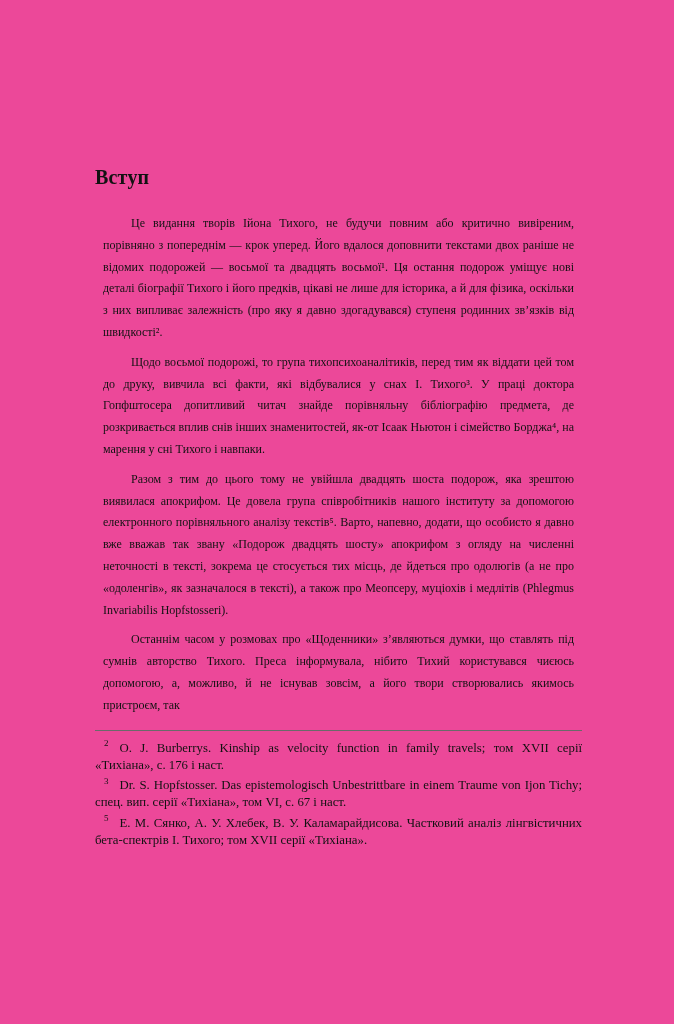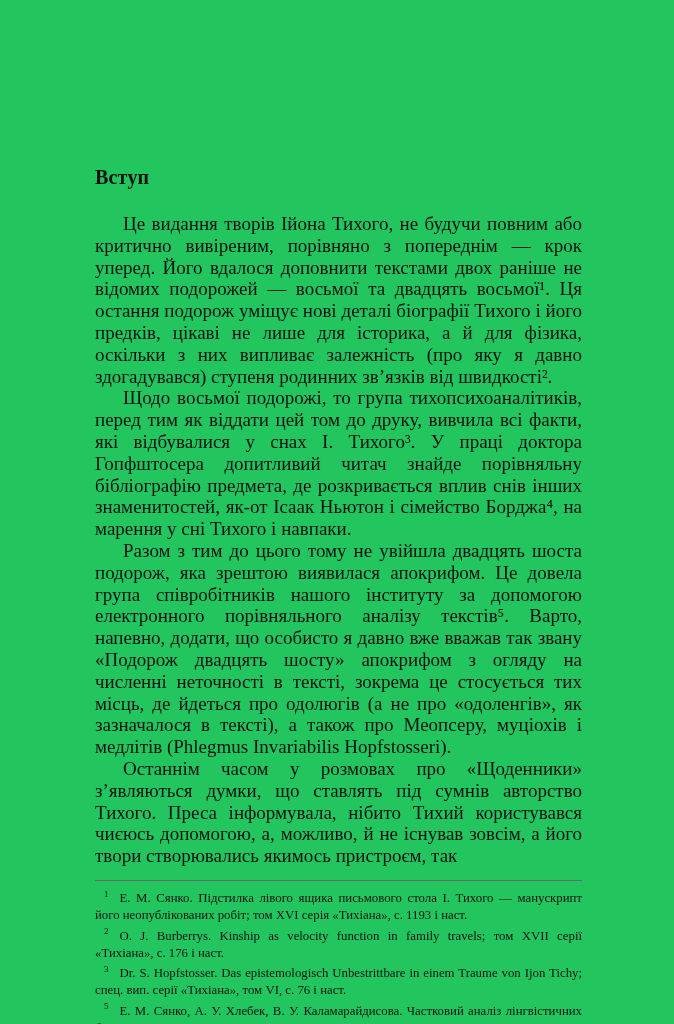--- a/index.html
+++ b/index.html
@@ -10,33 +10,33 @@
   body {
     width: 674px;
     height: 1024px;
     overflow: hidden;
   }
   .page {
     box-sizing: border-box;
     width: 674px;
     height: 1024px;
     padding: 166px 92px 40px 95px;
-    background: #22c55e;
+    background: #ec4899;
     color: #121212;
     font-family: "Liberation Serif", "DejaVu Serif", serif;
   }
   .heading {
     font-size: 20px;
     font-weight: bold;
     margin: 0 0 24px 0;
     letter-spacing: 0.2px;
   }
   .body-text p {
-    margin: 0;
-    font-size: 19px;
+    margin: 8px;
+    font-size: 12px;
     line-height: 21.8px;
     text-align: justify;
     text-indent: 28px;
     hyphens: auto;
     -webkit-hyphens: auto;
   }
   .footnote-rule {
     border: none;
     border-top: 1px solid #6a6a6a;
     margin: 13px 0 9px 0;
@@ -71,26 +71,23 @@
     <p>Це видання творів Ійона Тихого, не будучи повним або критично вивіреним, порівняно з попереднім — крок уперед. Його вдалося доповнити текстами двох раніше не відомих подорожей — восьмої та двадцять восьмої¹. Ця остання подорож уміщує нові деталі біографії Тихого і його предків, цікаві не лише для історика, а й для фізика, оскільки з них випливає залежність (про яку я давно здогадувався) ступеня родинних зв’язків від швидкості².</p>
     <p>Щодо восьмої подорожі, то група тихопсихоаналітиків, перед тим як віддати цей том до друку, вивчила всі факти, які відбувалися у снах І. Тихого³. У праці доктора Гопфштосера допитливий читач знайде порівняльну бібліографію предмета, де розкривається вплив снів інших знаменитостей, як-от Ісаак Ньютон і сімейство Борджа⁴, на марення у сні Тихого і навпаки.</p>
     <p>Разом з тим до цього тому не увійшла двадцять шоста подорож, яка зрештою виявилася апокрифом. Це довела група співробітників нашого інституту за допомогою електронного порівняльного аналізу текстів⁵. Варто, напевно, додати, що особисто я давно вже вважав так звану «Подорож двадцять шосту» апокрифом з огляду на численні неточності в тексті, зокрема це стосується тих місць, де йдеться про одолюгів (а не про «одоленгів», як зазначалося в тексті), а також про Меопсеру, муціохів і медлітів (Phlegmus Invariabilis Hopfstosseri).</p>
     <p>Останнім часом у розмовах про «Щоденники» з’являються думки, що ставлять під сумнів авторство Тихого. Преса інформувала, нібито Тихий користувався чиєюсь допомогою, а, можливо, й не існував зовсім, а його твори створювались якимось пристроєм, так</p>
   </div>
 
   <hr class="footnote-rule">
 
   <div class="footnotes">
     <div class="footnote">
-      <span class="fn-num">1</span><span class="fn-text">Е. М. Сянко. Підстилка лівого ящика письмового стола І. Тихого — манускрипт його неопублікованих робіт; том XVI серія «Тихіана», с. 1193 і наст.</span>
-    </div>
-    <div class="footnote">
       <span class="fn-num">2</span><span class="fn-text">O. J. Burberrys. Kinship as velocity function in family travels; том XVII серії «Тихіана», с. 176 і наст.</span>
     </div>
     <div class="footnote">
-      <span class="fn-num">3</span><span class="fn-text">Dr. S. Hopfstosser. Das epistemologisch Unbestrittbare in einem Traume von Ijon Tichy; спец. вип. серії «Тихіана», том VI, с. 76 і наст.</span>
+      <span class="fn-num">3</span><span class="fn-text">Dr. S. Hopfstosser. Das epistemologisch Unbestrittbare in einem Traume von Ijon Tichy; спец. вип. серії «Тихіана», том VI, с. 67 і наст.</span>
     </div>
     <div class="footnote">
       <span class="fn-num">5</span><span class="fn-text">Е. М. Сянко, А. У. Хлебек, В. У. Каламарайдисова. Частковий аналіз лінгвістичних бета-спектрів І. Тихого; том XVII серії «Тихіана».</span>
     </div>
   </div>
 
 </div>
 
 </body></html>

